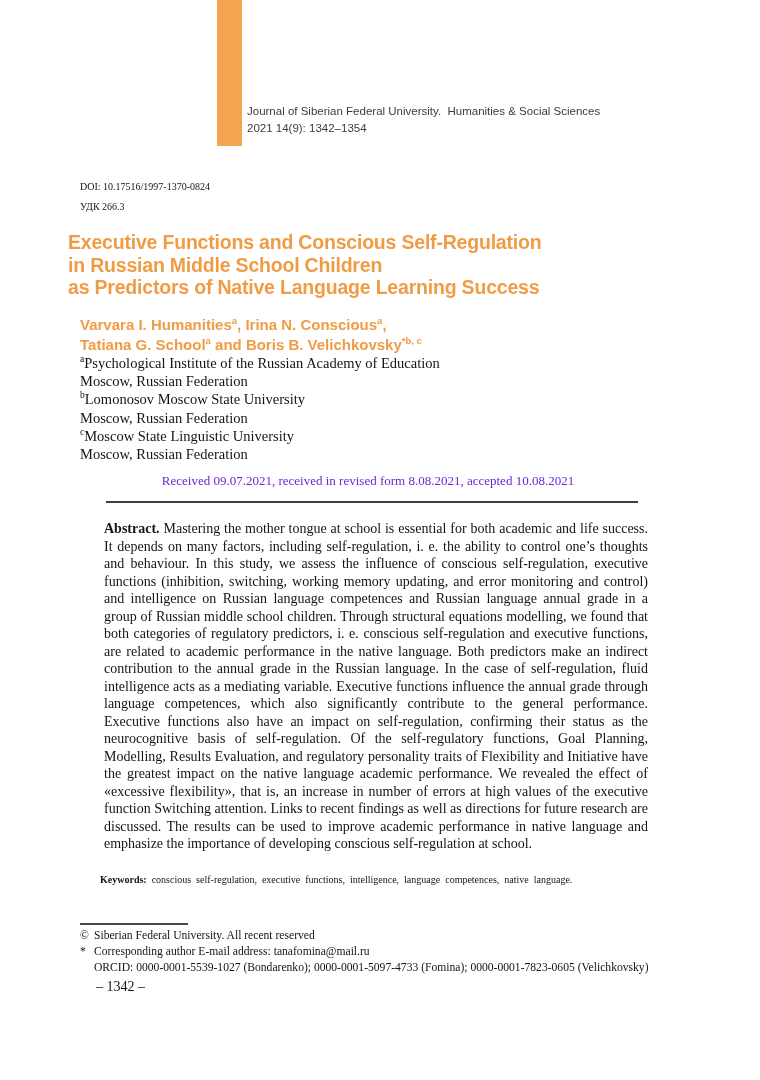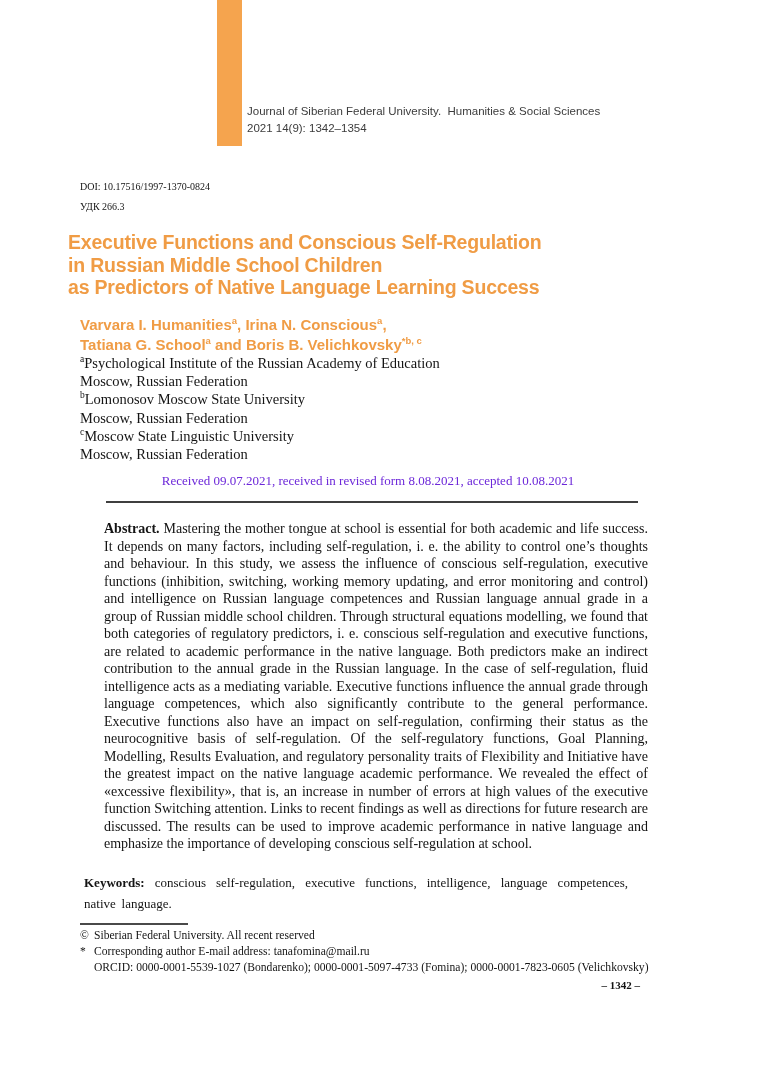--- a/index.html
+++ b/index.html
@@ -93,23 +93,23 @@
     width: 544px;
     font-size: 14px;
     line-height: 17.5px;
     text-align: justify;
     color: #141414;
     margin-left: 8px;
   }
   .abstract .label { font-weight: bold; }
   .keywords {
     position: absolute;
-    left: 84px; top: 860px;
-    width: 544px;
-    font-size: 13px;
+    left: 100px; top: 860px;
+    width: 544px;
+    font-size: 10px;
     line-height: 20.5px;
     text-align: justify;
     word-spacing: 2.5px;
     color: #141414;
   }
   .keywords .label { font-weight: bold; }
   .footnote-divider {
     position: absolute;
     left: 80px; top: 923px;
     width: 108px; height: 1.5px;
@@ -123,24 +123,23 @@
     line-height: 15.9px;
     color: #141414;
   }
   .footnote-row { display: flex; }
   .footnote-row .marker { width: 14px; flex: 0 0 14px; }
   .footnote-row .fn-text { flex: 1; }
   .page-number {
     position: absolute;
     left: 96px; top: 979px;
     width: 544px;
-    text-align: right;
-    font-size: 11px;
-    color: #141414;
-    font-weight: bold;
+    text-align: left;
+    font-size: 14px;
+    color: #141414;
   }
 </style>
 </head>
 <body>
 
 <div class="page">
 
   <div class="accent-bar"></div>
 
   <div class="masthead">

